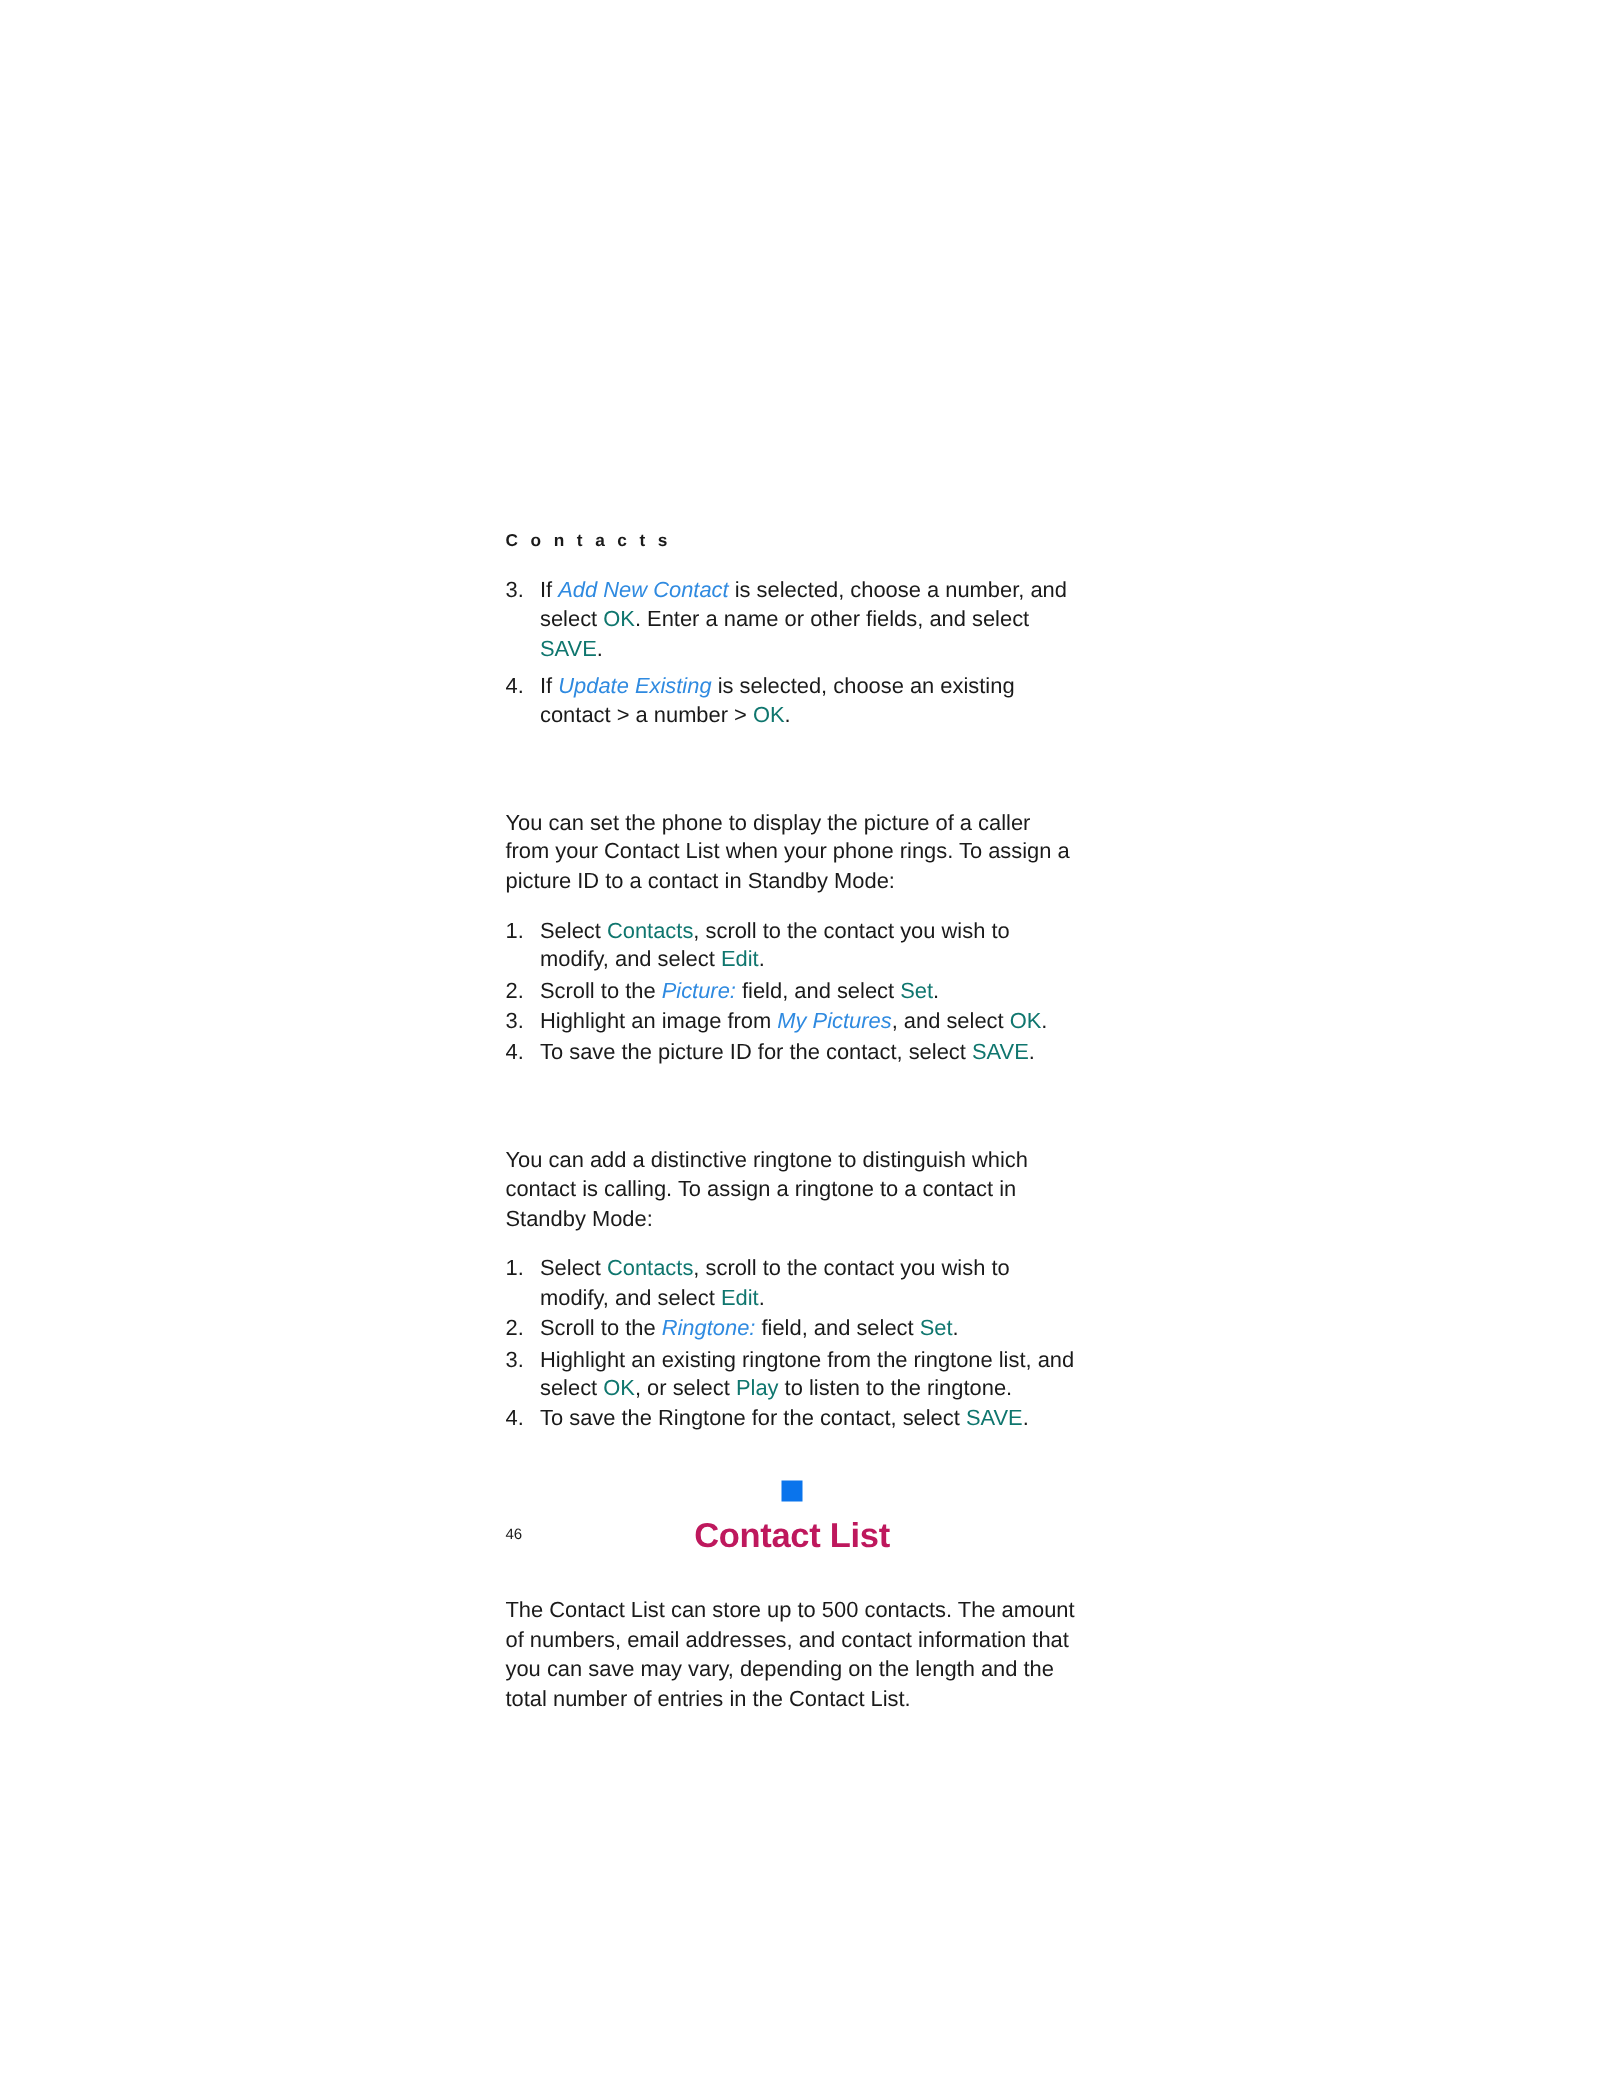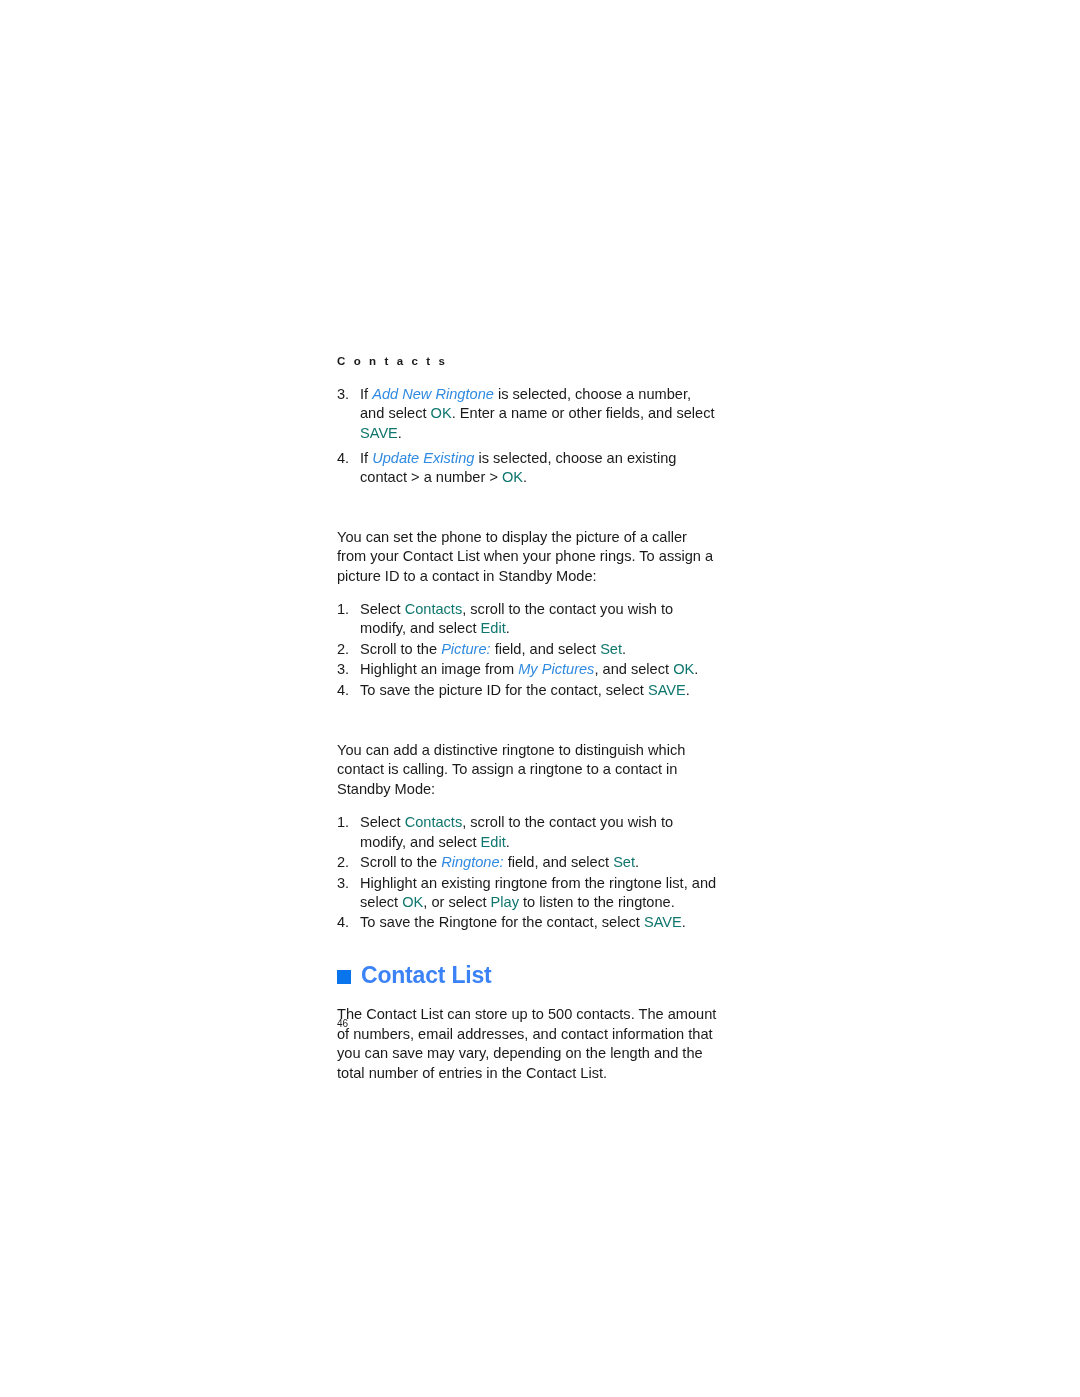--- a/index.html
+++ b/index.html
@@ -40,21 +40,21 @@
     color: #1a1a1a;
     margin: 0 0 16px 0;
     line-height: 1.2;
   }
 
   
   .para {
     font-size: 14.6px;
     line-height: 1.33;
     color: #1a1a1a;
-    margin: 0 0 0 0;
+    margin: 12px 0 0 0;
     text-align: left;
   }
 
   
   ol.steps {
     list-style: none;
     margin: 0;
     padding: 0;
   }
   ol.steps li {
@@ -87,27 +87,28 @@
     display: inline-block;
     border-bottom: 1.8px solid #131313;
     letter-spacing: -0.2px;
     line-height: 1.22;
   }
   .heading-wrap { margin: 0; }
 
   h1.section-heading {
     font-size: 23px;
     font-weight: 700;
-    color: #3b82f6;
+    color: #be185d;
     margin: 0;
     line-height: 1.2;
     letter-spacing: -0.2px;
     display: flex;
     align-items: center;
     gap: 10px;
+    flex-direction: column;
   }
   .square-bullet {
     display: inline-block;
     width: 14px;
     height: 14px;
     background: #0a74ec;
     flex: 0 0 auto;
     position: relative;
     top: 1px;
   }
@@ -135,21 +136,21 @@
 </head>
 <body>
 
 <div class="page">
 
   <div class="column">
 
     <div class="running-header">C o n t a c t s</div>
 
     <ol class="steps" id="top-steps">
-        <li><span class="num">3.</span><span>If </span><span class="ui-italic">Add New Ringtone</span><span> is selected, choose a number, and select </span><span class="ui">OK</span><span>. Enter a name or other fields, and select </span><span class="ui">SAVE</span><span>.</span></li>
+        <li><span class="num">3.</span><span>If </span><span class="ui-italic">Add New Contact</span><span> is selected, choose a number, and select </span><span class="ui">OK</span><span>. Enter a name or other fields, and select </span><span class="ui">SAVE</span><span>.</span></li>
         <li><span class="num">4.</span><span>If </span><span class="ui-italic">Update Existing</span><span> is selected, choose an existing contact &gt; a number &gt; </span><span class="ui">OK</span><span>.</span></li>
       </ol>
 
     <div class="sp-28"></div>
 
 
     <div class="sp-12"></div>
 
     <p class="para">You can set the phone to display the picture of a caller from your Contact List when your phone rings. To assign a picture ID to a contact in Standby Mode:</p>
 

